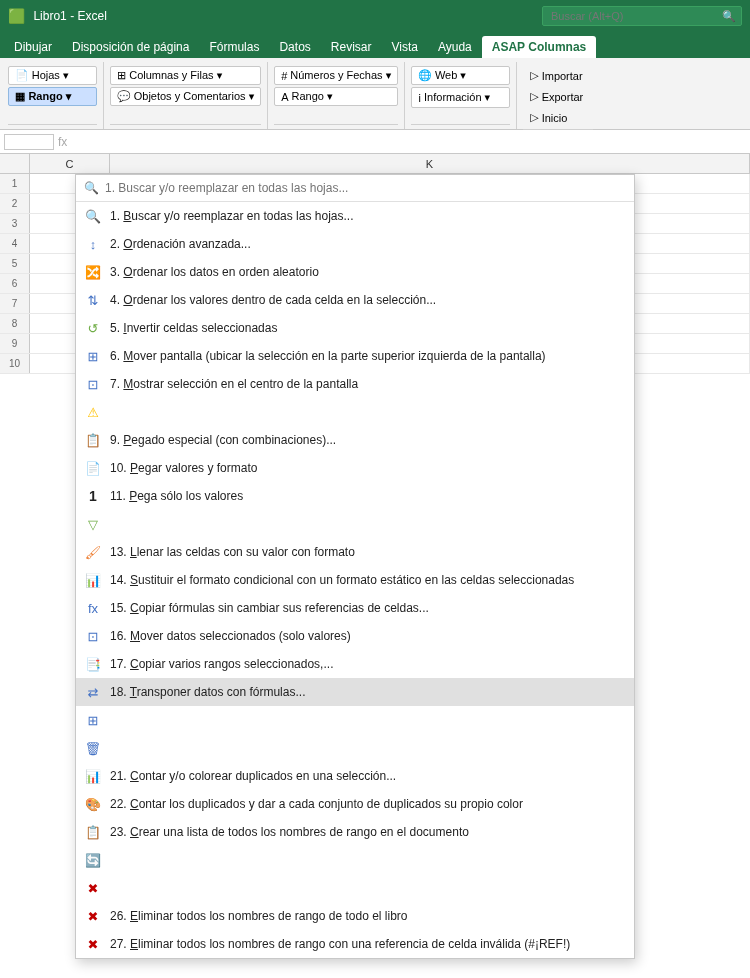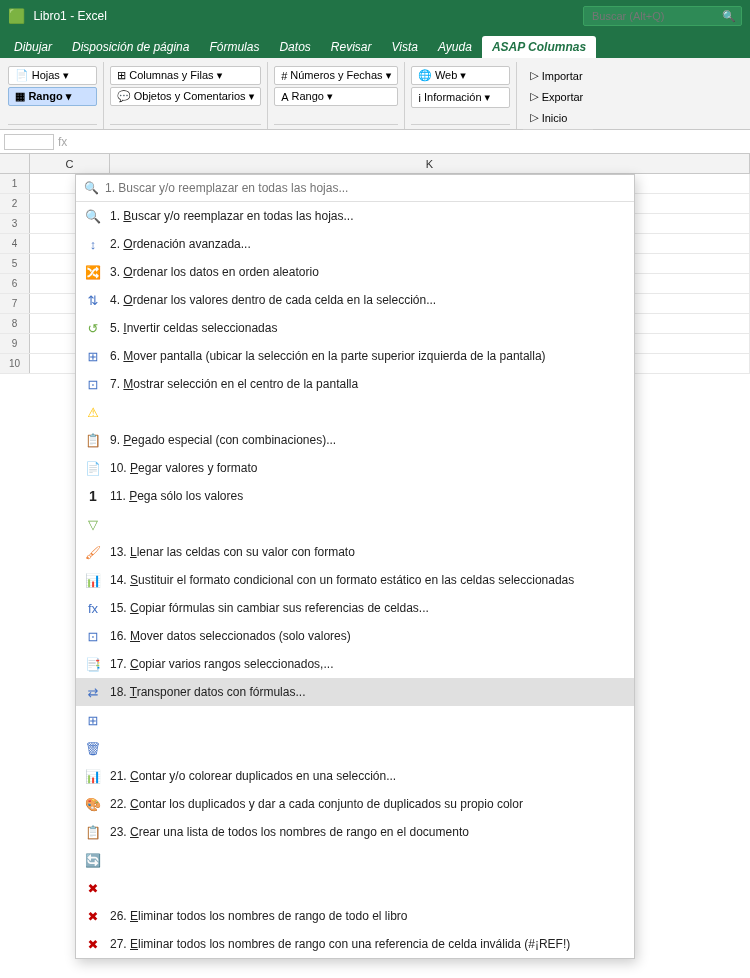--- a/index.html
+++ b/index.html
@@ -41,21 +41,20 @@
     }
     .ribbon-tab {
       padding: 4px 10px;
       color: white;
       font-size: 12px;
       cursor: pointer;
       border-radius: 3px 3px 0 0;
       height: 22px;
       display: flex;
       align-items: center;
-      font-style: italic;
     }
     .ribbon-tab.active {
       background: #fff;
       color: #217346;
       font-weight: 600;
     }
 
     
     .ribbon {
       background: #f3f3f3;
@@ -218,21 +217,21 @@
     }
   </style>
 </head>
 <body>
 
 <div class="titlebar">
   <span class="titlebar-icon">🟩</span>
   <span class="titlebar-title">Libro1 - Excel</span>
   <div class="titlebar-controls">
     <div class="search-container">
-      <input class="titlebar-search" style="background: rgb(46, 138, 86); border: 1px solid rgb(58, 160, 96); border-radius: 2px; color: white; padding: 3px 24px 3px 8px; font-size: 11px; width: 159px;" placeholder="Buscar (Alt+Q)">
+      <input class="titlebar-search" style="background: rgb(46, 138, 86); border: 1px solid rgb(58, 160, 96); border-radius: 2px; color: white; padding: 3px 24px 3px 8px; font-size: 11px; width: 200px;" placeholder="Buscar (Alt+Q)">
       <span class="search-icon-title">🔍</span>
     </div>
   </div>
 </div>
 
 <div class="ribbon-tabs">
   <div class="ribbon-tab">Dibujar</div>
   <div class="ribbon-tab">Disposición de página</div>
   <div class="ribbon-tab">Fórmulas</div>
   <div class="ribbon-tab">Datos</div>

